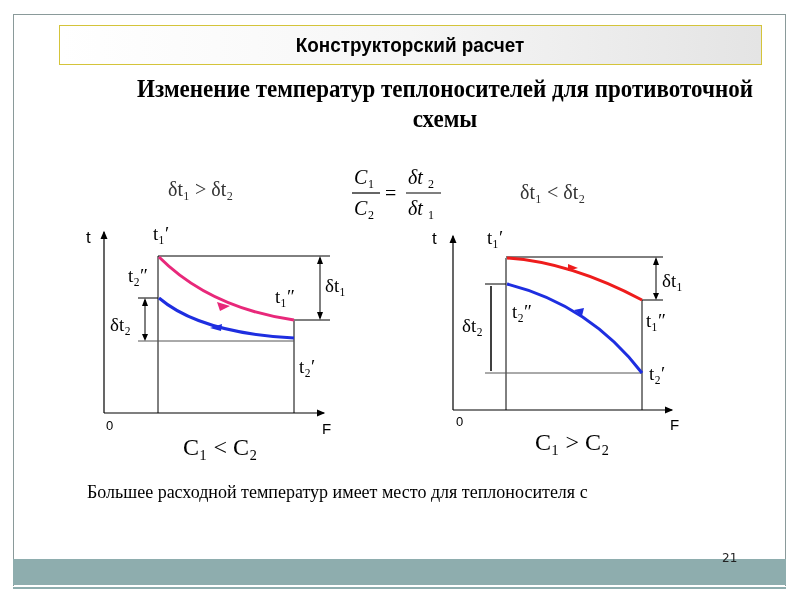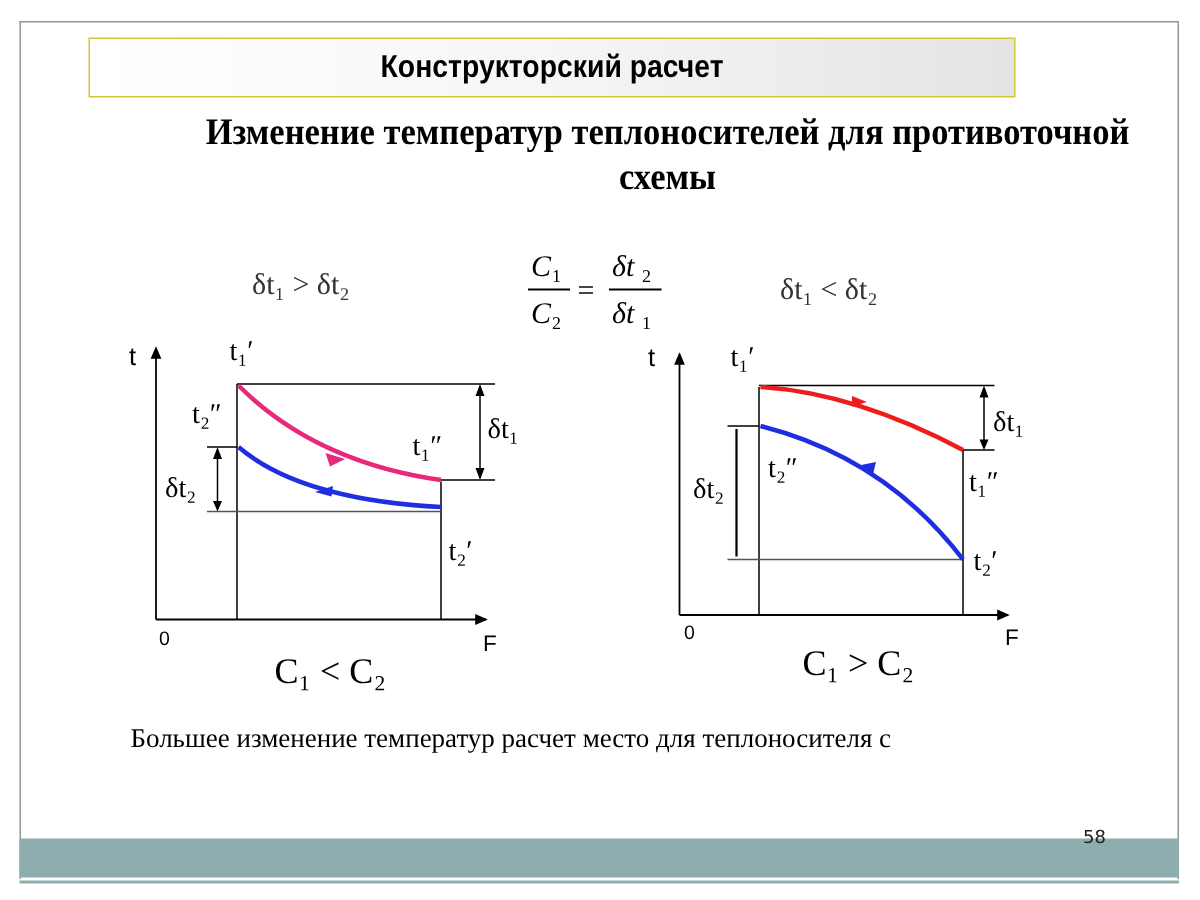--- a/index.html
+++ b/index.html
@@ -1,20 +1,20 @@
 <!DOCTYPE html>
 <html><head>
 <meta charset="utf-8">
 <style>
   html, body { margin:0; padding:0; }
   body { width:800px; height:600px; background:#ffffff; position:relative; overflow:hidden;
          font-family:"Liberation Serif", serif; }
   .frame { position:absolute; left:13px; top:14px; width:773px; height:572px;
            border-left:1px solid #8a9a9a; border-top:1px solid #8a9a9a; border-right:1px solid #8a9a9a; box-sizing:border-box; }
-  .title-box { position:absolute; left:59px; top:25px; width:618px; height:40px;
+  .title-box { position:absolute; left:59px; top:25px; width:703px; height:40px;
                border:1px solid #d4c43a; box-sizing:border-box;
                background:linear-gradient(to right, #ffffff 0%, #f6f6f6 50%, #e4e4e4 100%);
                display:flex; align-items:center; justify-content:center; }
   .title-box span { font-family:"Liberation Sans", sans-serif; font-weight:bold; font-size:21px; color:#000;
                     transform:scaleX(0.9); display:inline-block; }
   .subtitle { position:absolute; left:95px; top:74px; width:700px; text-align:center;
               font-size:25px; line-height:30px; color:#000;font-weight:bold; }
   .subtitle div { transform:scaleX(0.92); transform-origin:center; }
   .formula { position:absolute; left:350px; top:162px; }
   .diagram { position:absolute; top:0; left:0; }
@@ -129,18 +129,18 @@
     <text x="512" y="318" font-size="19">t₂″</text>
     <text x="646" y="327" font-size="19">t₁″</text>
     <text x="662" y="287" font-size="19">δt₁</text>
     <text x="462" y="332" font-size="19">δt₂</text>
     <text x="649" y="380" font-size="19">t₂′</text>
     <text x="535" y="450" font-size="24">C₁ &gt; C₂</text>
   </g>
 </svg>
 
 <div class="conclusion">
-  <div class="l1">Большее изменение температур расчет место для теплоносителя с</div>
+  <div class="l1">Большее расходной температур имеет место для теплоносителя с</div>
 </div>
 
 <div class="footer-bar"></div>
 <div class="footer-line"></div>
-<div class="page-num">58</div>
+<div class="page-num">21</div>
 
 </body></html>

